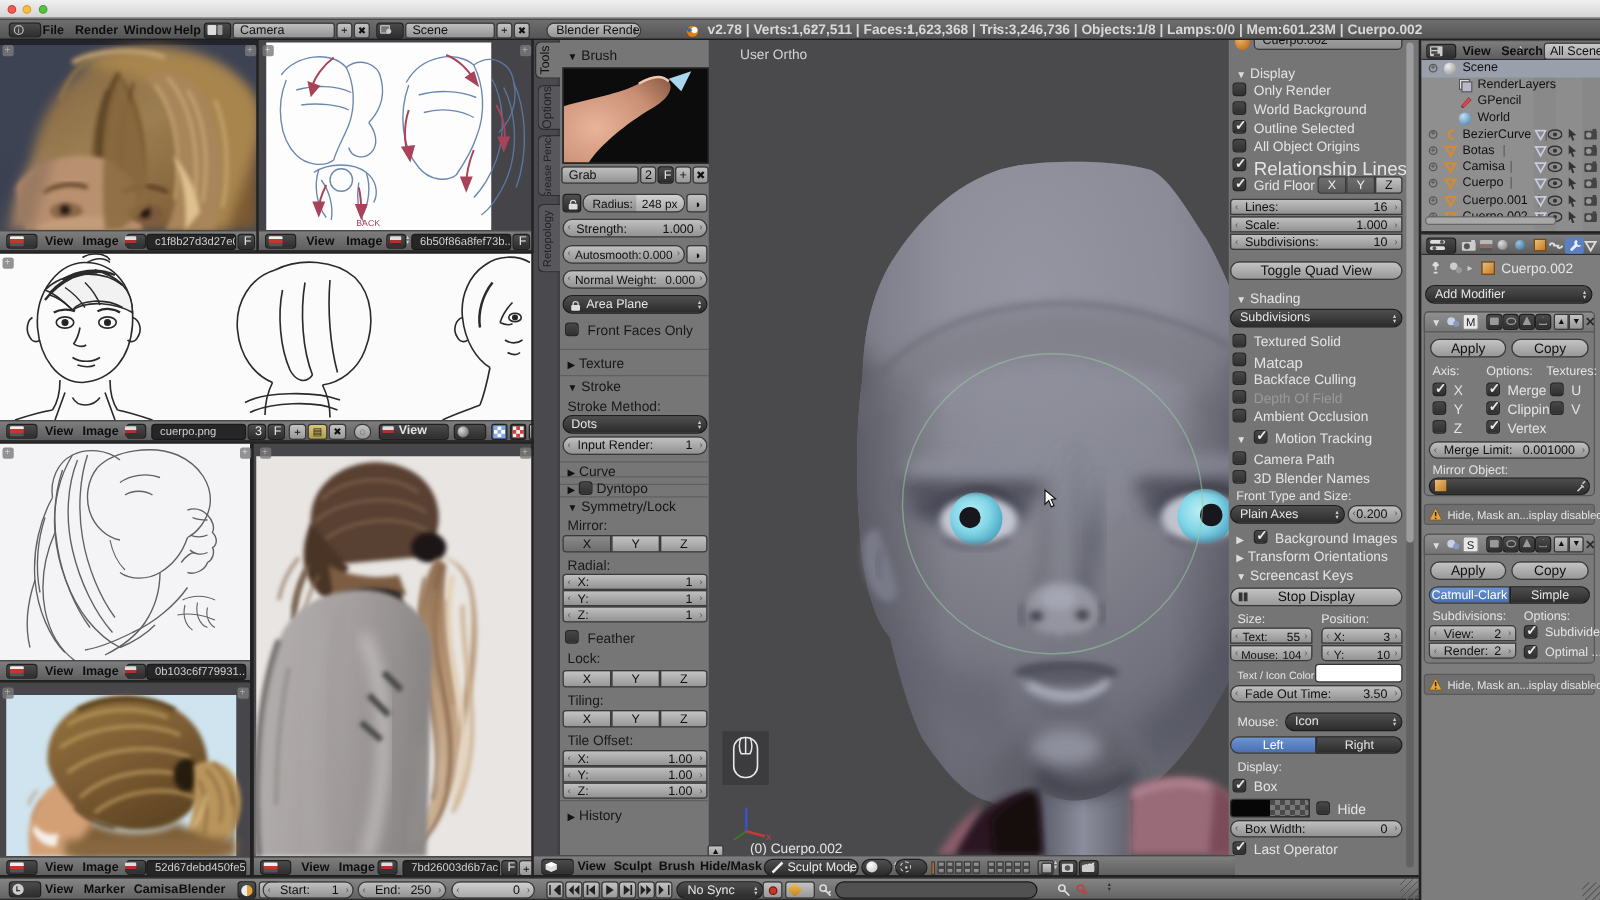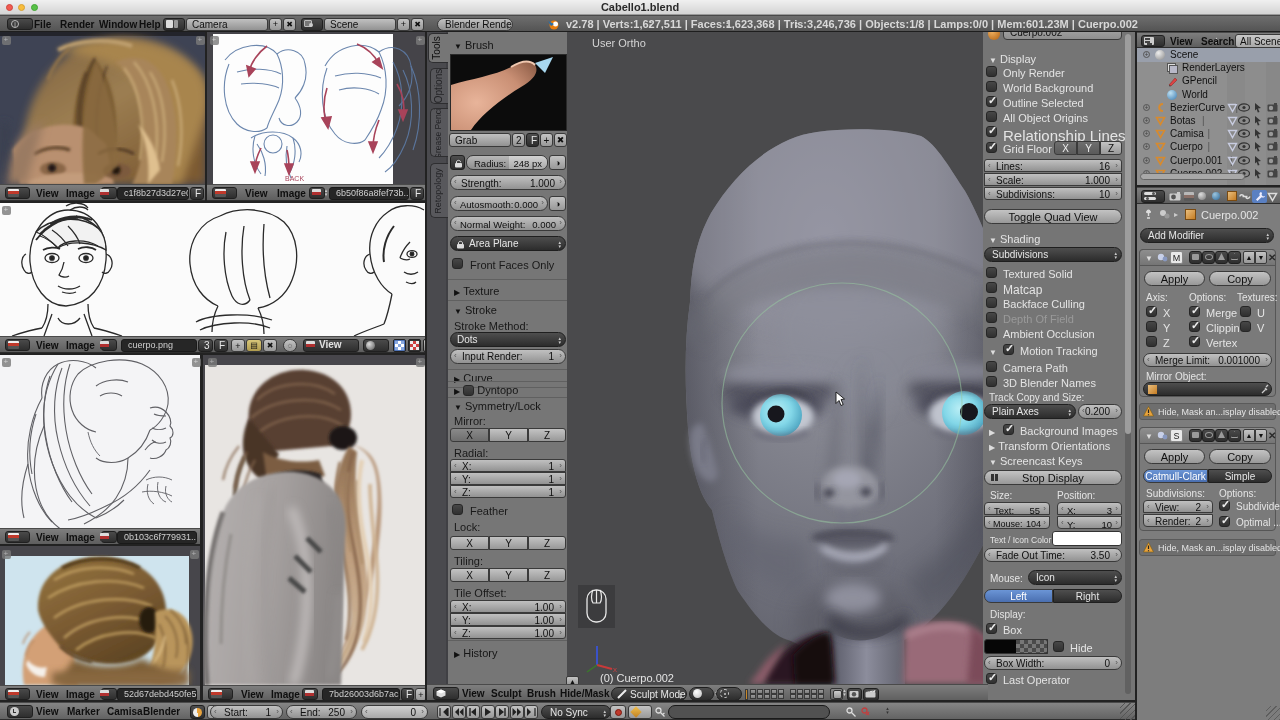--- a/index.html
+++ b/index.html
@@ -29,21 +29,20 @@
 .bdr{position:absolute;background:#222}
 .tri{display:inline-block;font-size:8px;color:#111}
 span.a>svg{display:block}
 </style></head><body>
 <div id="rt">
 
 <div class="a" style="left:0;top:0;width:1280px;height:15px;background:linear-gradient(#f0f0f0,#d4d4d4);border-bottom:1px solid #9a9a9a">
 <div class="a" style="left:6px;top:4px;width:7px;height:7px;border-radius:50%;background:#f15b51;border:1px solid #d0453c"></div>
 <div class="a" style="left:18px;top:4px;width:7px;height:7px;border-radius:50%;background:#f8bd3c;border:1px solid #d8a132"></div>
 <div class="a" style="left:31px;top:4px;width:7px;height:7px;border-radius:50%;background:#57c146;border:1px solid #43a535"></div>
-<div class="a" style="left:0;top:1px;width:1280px;text-align:center;font-size:11px;color:#2a2a2a;font-weight:bold">Cabello1.blend</div>
 </div>
 
 <div class="hd" style="left:0;top:15px;width:1280px;height:17px;background:linear-gradient(#6e6e6e,#545454)">
 <span class="ic" style="left:7px;top:2px;width:26px;height:12px"></span>
 <span class="a" style="left:11px;top:4px;width:8px;height:8px;border:1px solid #bbb;border-radius:50%;font-size:7px;color:#ccc;text-align:center;line-height:8px">i</span>
 <span class="ar" style="left:25px;top:3px">▴
 ▾</span>
 <b class="m" style="left:34px">File</b>
       <b class="m" style="left:60px">Render</b>
       <b class="m" style="left:99px">Window</b>
@@ -751,21 +750,21 @@
       <span class="lw" style="left:20px;top:281px;font-size:11px;color:#9a9a9a">Depth Of Field</span>
 <span class="ck" style="left:3px;top:295px"></span>
       <span class="lw" style="left:20px;top:296px;font-size:11px;color:#e4e4e4">Ambient Occlusion</span>
 <span class="lw" style="left:6px;top:313px;font-size:11px"><span class="tri" style="color:#ddd;font-size:8px">▼</span>&nbsp;</span>
 <span class="ck on" style="left:20px;top:312px"></span>
 <span class="lw" style="left:37px;top:313px;font-size:11px">Motion Tracking</span>
 <span class="ck" style="left:3px;top:329px"></span>
       <span class="lw" style="left:20px;top:330px;font-size:11px;color:#e4e4e4">Camera Path</span>
 <span class="ck" style="left:3px;top:344px"></span>
       <span class="lw" style="left:20px;top:345px;font-size:11px;color:#e4e4e4">3D Blender Names</span>
-<span class="lw" style="left:6px;top:360px">Track Copy and Size:</span>
+<span class="lw" style="left:6px;top:360px">Front Type and Size:</span>
 <span class="dd" style="left:1px;top:372px;width:92px;height:15px">
         <b style="left:7px;top:1px">Plain Axes</b>
         <span class="ar" style="top:3px">▴
 ▾</span>
       </span>
 <span class="sl" style="left:95px;top:372px;width:44px;height:15px">
         <u>‹</u>
         <b></b>
         <i>0.200</i>
         <s>›</s>

